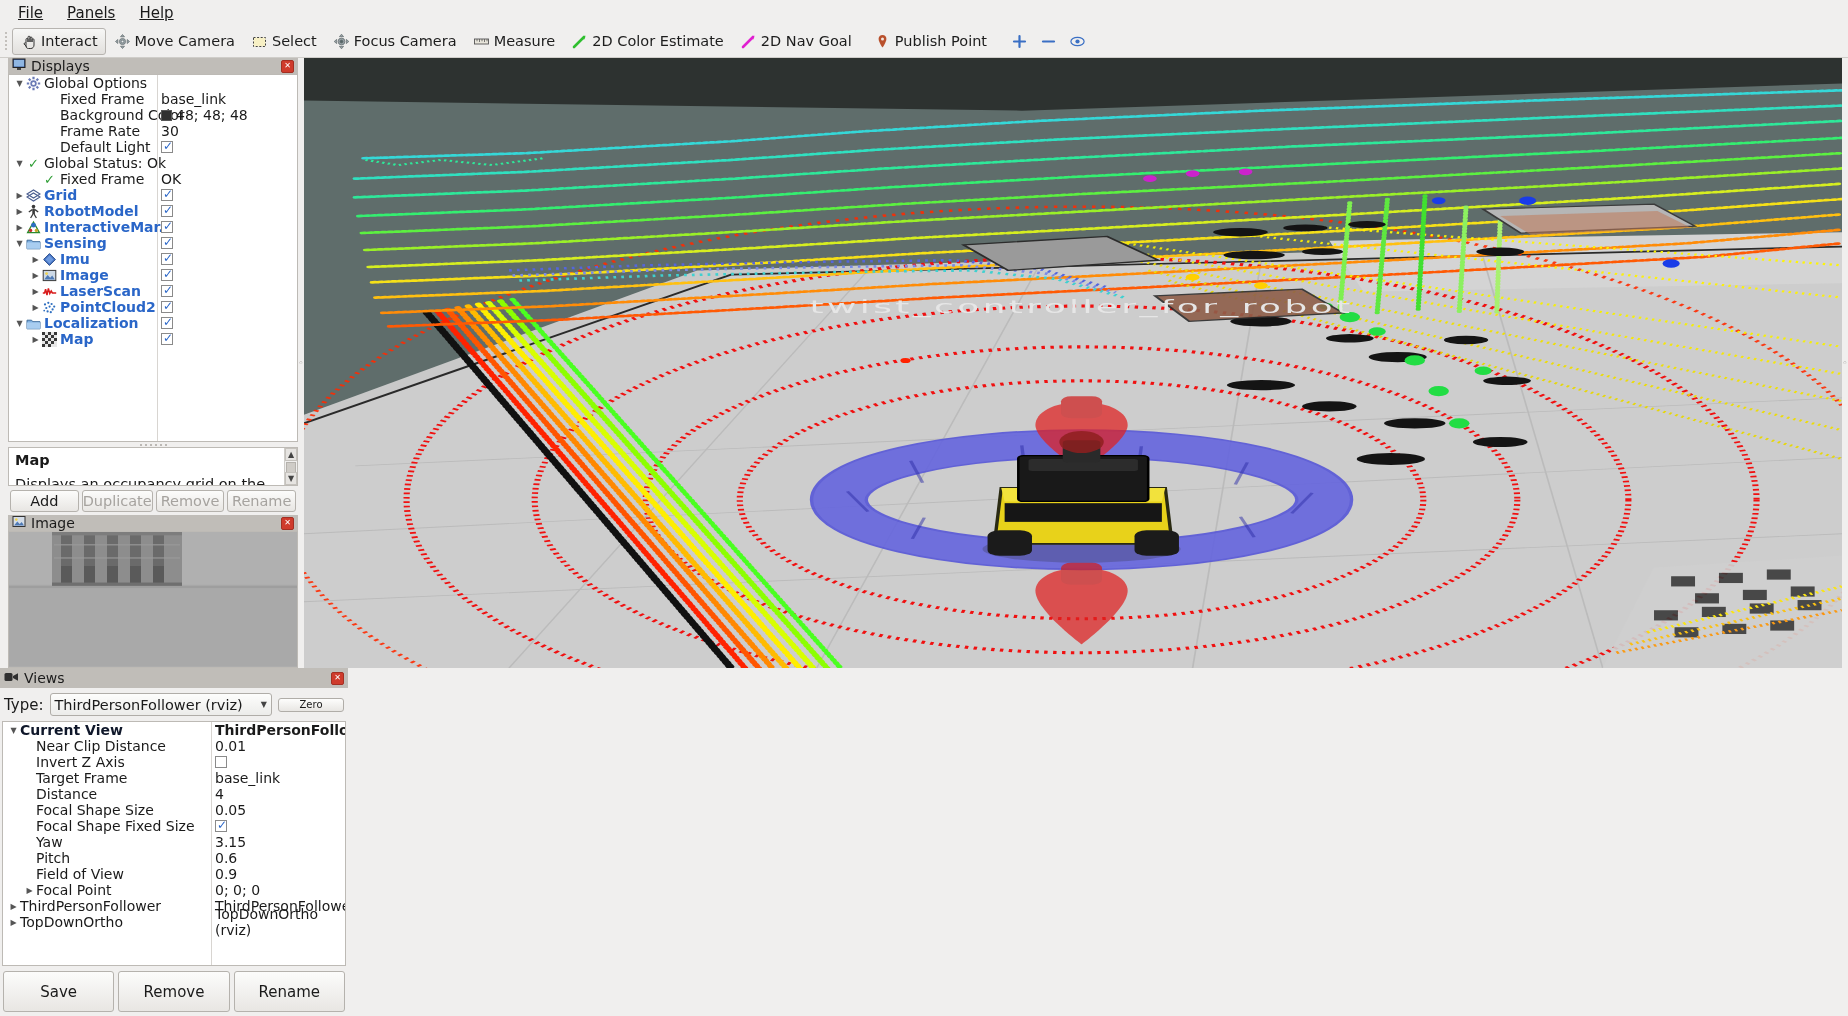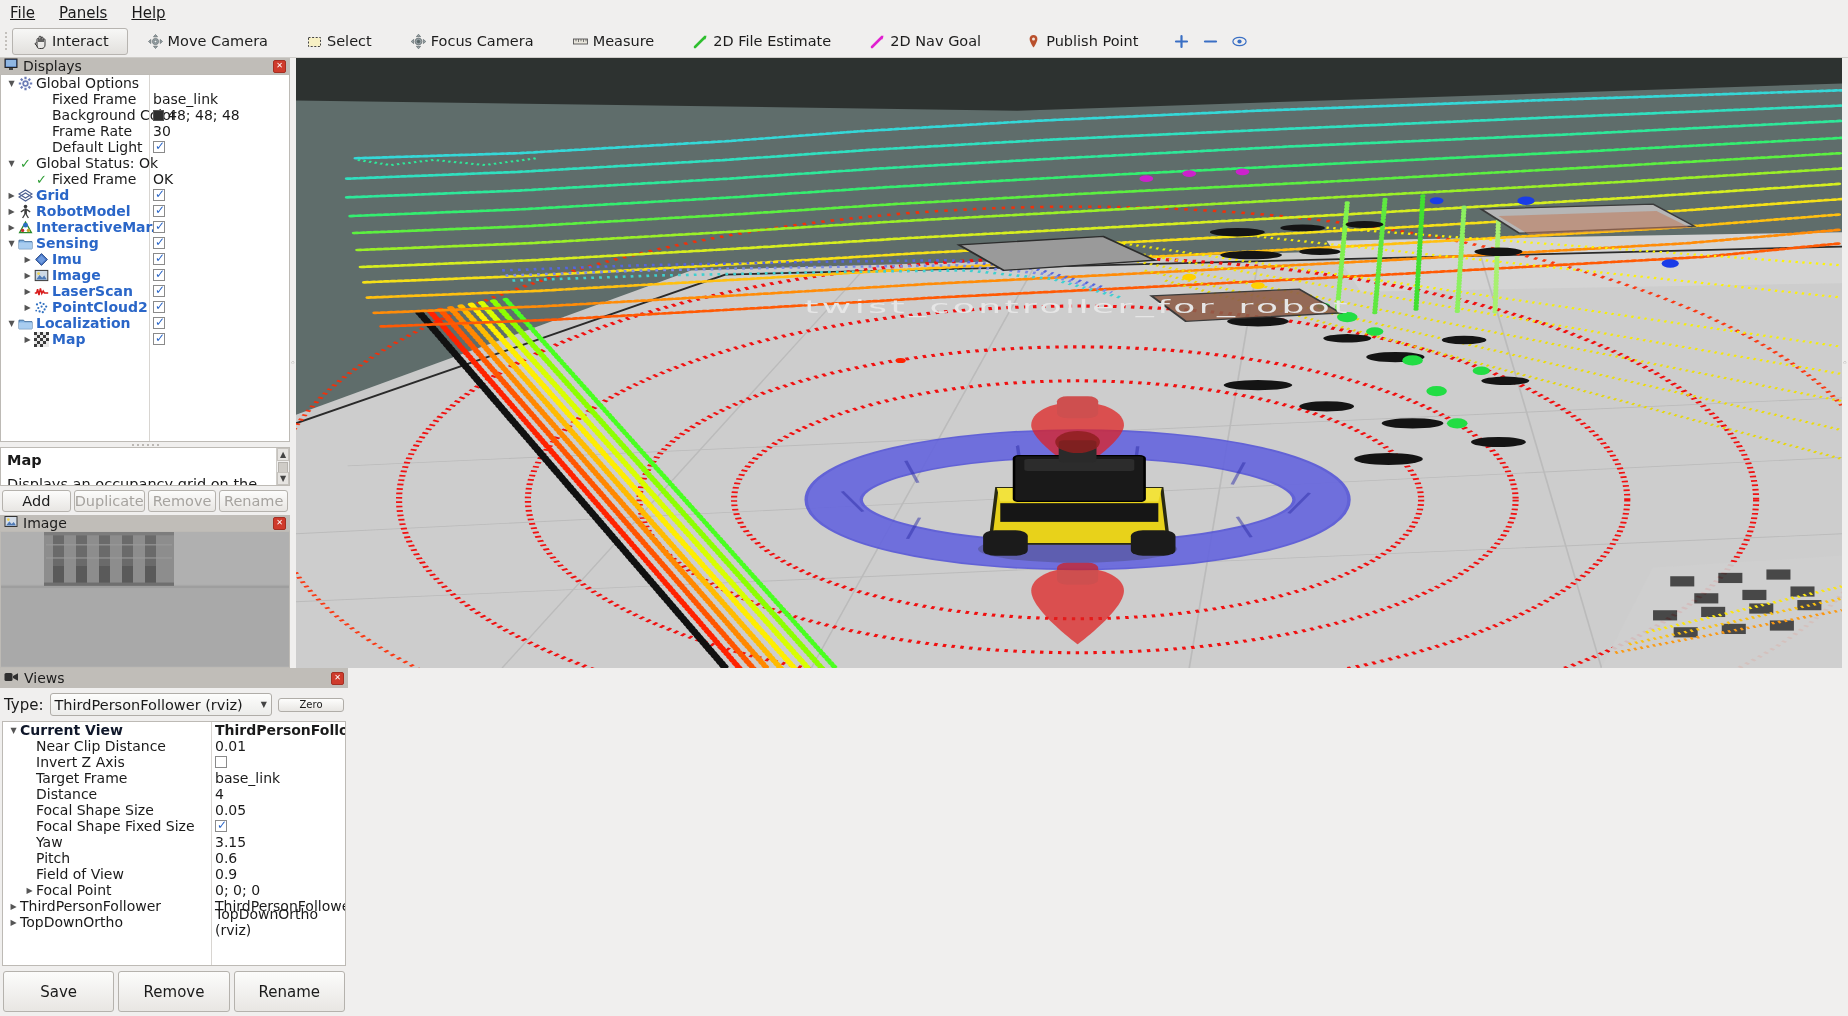--- a/index.html
+++ b/index.html
@@ -4,43 +4,43 @@
 <style>
   * { box-sizing: border-box; margin:0; padding:0; }
   html,body{ width:1848px; height:1016px; overflow:hidden; }
   body{
     font-family:"DejaVu Sans","Liberation Sans",sans-serif;
     font-size:15px; color:#1a1a1a; background:#f0efee;
   }
   #app{ width:1848px; height:1016px; display:flex; flex-direction:column; background:#f0efee; }
 
   
-  .menubar{ height:25px; display:flex; align-items:center; gap:4px;
+  .menubar{ height:25px; display:flex; align-items:center; padding-left:8px; gap:4px;
             background:#f0efee; flex:0 0 auto; }
   .menubar .mitem{ padding:2px 10px; font-size:15px; color:#1a1a1a; border-radius:2px; }
   .menubar .mitem u{ text-decoration:underline; }
 
   
   .toolbar{ height:33px; display:flex; align-items:center; flex:0 0 auto;
             background:#f0efee; border-bottom:1px solid #cfcdc9; padding-left:2px; }
   .grip{ width:8px; height:22px; display:flex; flex-direction:column; justify-content:center;
          align-items:center; gap:2px; margin-right:2px;}
   .grip i{ display:block; width:2px;height:2px;background:#b4b0ab;border-radius:50%; }
-  .tbtn{ display:flex; align-items:center; gap:4px; height:27px; padding:0 18px;
+  .tbtn{ display:flex; align-items:center; gap:4px; height:27px; padding:0 7px;
          font-size:14.5px; color:#1d1d1d; border:1px solid transparent; border-radius:3px;
          white-space:nowrap; }
   .tbtn.active{ background:linear-gradient(#f7f7f6,#e2e0dd); border:1px solid #b7b4b0; }
   .tico{ width:17px; height:17px; display:inline-block; position:relative; flex:0 0 auto; }
 
   
   .body{ flex:1 1 auto; display:flex; min-height:0; }
 
   
   .leftdock{ width:290px; flex:0 0 290px; display:flex; flex-direction:column;
-             background:#f0efee; }
+             background:#f0efee;margin-left:8px; }
   .panel-title{ height:20px; background:#c0bdb8; display:flex; align-items:center;
                 padding:0 4px; gap:5px; font-size:14px; color:#1b1b1b; }
   .panel-title .ttl{ flex:1 1 auto; }
   .closebtn{ width:13px;height:13px;border-radius:2px;background:#cf3b2c;
              display:flex;align-items:center;justify-content:center;color:#fff;
              font-size:10px;line-height:1;border:1px solid #a32f23; }
   .closebtn::after{content:"\2715";font-size:8px;}
 
   .tree{ background:#ffffff; border:1px solid #bdbab5; flex:0 0 auto; height:368px;
          overflow:hidden; position:relative; }
@@ -194,21 +194,21 @@
       <span>Measure</span>
     </div>
 
     <div class="tbtn">
       <span class="tico">
         <svg width="17" height="17" viewBox="0 0 17 17">
             <path d="M3 14L13 4" stroke="#2fbf2f" stroke-width="2.6" stroke-linecap="round"></path>
             <path d="M14.5 2.5l-1.2 4 -3-.9z" fill="#2fbf2f"></path>
           </svg>
       </span>
-      <span>2D File Estimate</span>
+      <span>2D Color Estimate</span>
     </div>
 
     <div class="tbtn">
       <span class="tico">
         <svg width="17" height="17" viewBox="0 0 17 17">
             <path d="M3 14L13 4" stroke="#e020d0" stroke-width="2.6" stroke-linecap="round"></path>
             <path d="M14.5 2.5l-1.2 4 -3-.9z" fill="#e020d0"></path>
           </svg>
       </span>
       <span>2D Nav Goal</span>

